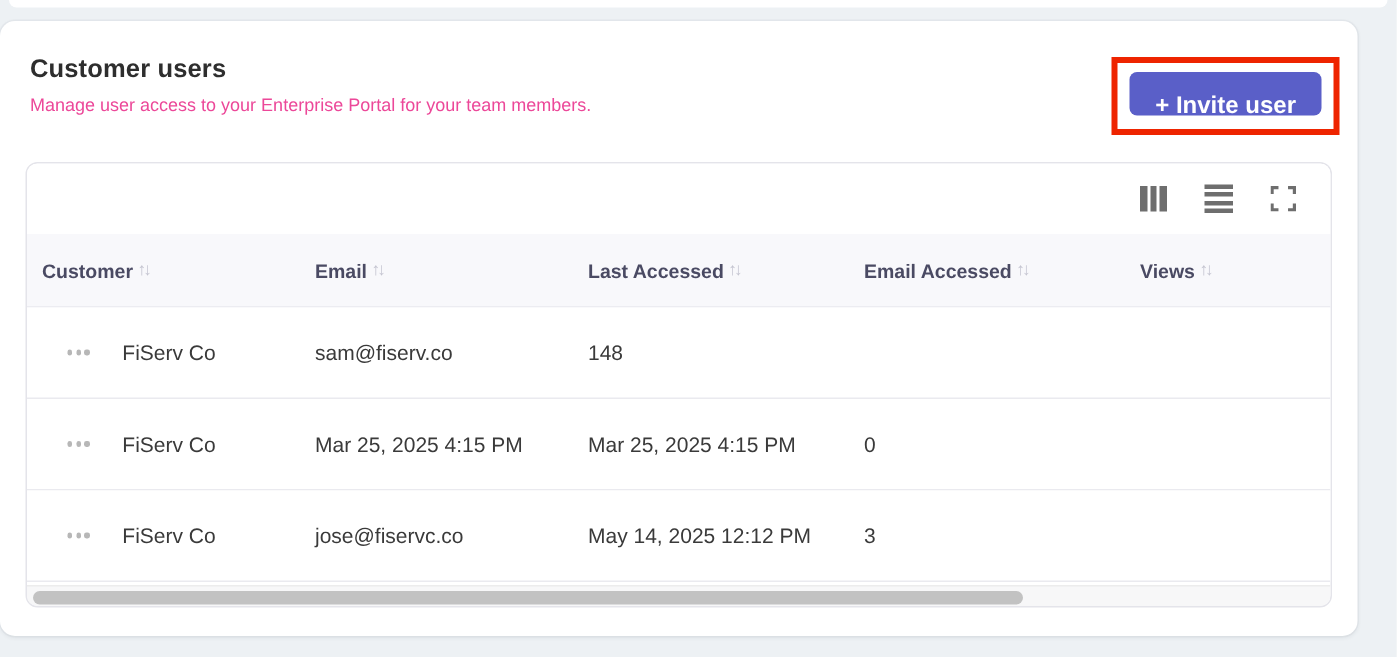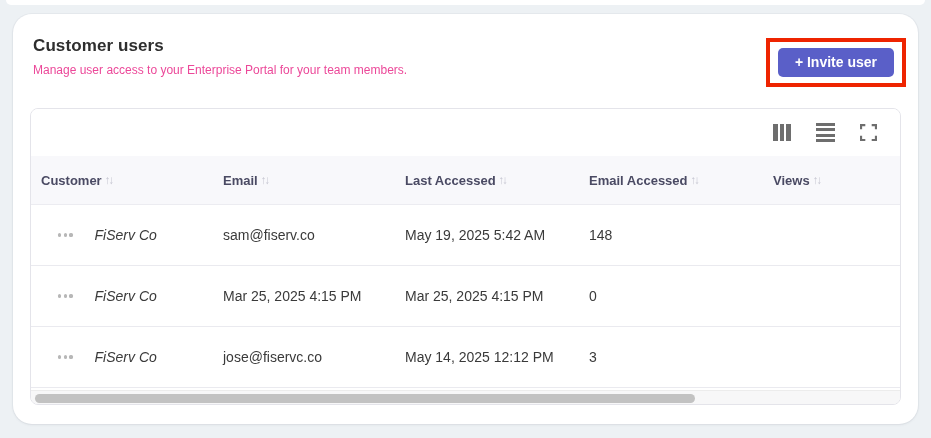--- a/index.html
+++ b/index.html
@@ -9,38 +9,38 @@
     font-family: "Liberation Sans", sans-serif;
     overflow: hidden;
     position: relative;
   }
   
   .top-edge {
     position: absolute; top: 0; left: 6px; right: 6px; height: 5px;
     background: #ffffff; border-radius: 0 0 8px 8px;
   }
   .card {
-    position: absolute; left: 13px; top: 14px; width: 905px; height: 410px;
-    background: #ffffff; border-radius: 19px;
+    position: absolute; left: 0; top: 14px; width: 905px; height: 410px;
+    background: #ffffff; border-radius: 10px;
     box-shadow: 0 1px 3px rgba(30,40,60,0.07), 0 0 0 1px rgba(30,40,60,0.03);
     padding: 22px 20px 0 20px;
   }
   .page-title { font-size: 17px; font-weight: 700; color: #2e2e2e; letter-spacing: .1px; }
   .page-subtitle { font-size: 12px; color: #ec4899; margin-top: 7px; }
 
   .invite-wrap {
     position: absolute; top: 24px; right: 12px;
     border: 4px solid #ee2400; padding: 6px 8px; background: #ffffff;
   }
   .invite-btn {
     display: inline-block; border: none; cursor: pointer;
     background: #5a5fc8; color: #ffffff;
     font-family: "Liberation Sans", sans-serif;
-    font-size: 14px; font-weight: 700;
-    height: 29px; padding: 0 17px; border-radius: 5px; line-height: 29px;
+    font-size: 16px; font-weight: 700;
+    height: 29px; padding: 8px 17px; border-radius: 5px; line-height: 29px;
   }
 
   .table-shell {
     position: absolute; left: 17px; top: 94px; width: 871px; height: 297px;
     border: 1px solid #e4e4ea; border-radius: 8px;
     background: #ffffff; overflow: hidden;
   }
   .table-toolbar {
     height: 47px; display: flex; align-items: center;
     justify-content: flex-end; gap: 23px; padding-right: 22px;
@@ -62,21 +62,21 @@
     border-bottom: 1px solid #ececf1;
   }
   .th {
     padding-left: 10px; font-size: 13px; font-weight: 700; color: #4a4a63;
     display: flex; align-items: center; gap: 3px; cursor: pointer;
   }
   .sort-ic { font-size: 11.5px; color: #c4c4d0; font-weight: 400; letter-spacing: -2px; }
   .tr { height: 61px; border-bottom: 1px solid #eaeaef; background: #ffffff; }
   .tr:last-child { border-bottom: none; }
   .td { padding-left: 10px; font-size: 14px; color: #3a3a3a; }
-  .td-customer { display: flex; align-items: flex-end; padding-left: 0; font-style: italic; }
+  .td-customer { display: flex; align-items: flex-end; padding-left: 0; }
   .row-menu {
     margin-left: 27px; display: inline-flex; gap: 2.5px; cursor: pointer;
     align-items: center; height: 16px;
   }
   .row-menu i { width: 3.2px; height: 3.2px; border-radius: 50%; background: #b7b7b7; display: block; }
   .cust-name { margin-left: 22px; }
 
   .hscroll {
     position: absolute; left: 0; right: 0; bottom: 0; height: 14px;
     background: #f7f7f8; border-top: 1px solid #ececec;
@@ -150,21 +150,20 @@
     <div class="grid-row tr">
       <div class="td td-customer">
         <span class="row-menu">
             <i></i>
             <i></i>
             <i></i>
           </span>
         <span class="cust-name">FiServ Co</span>
       </div>
       <div class="td">sam@fiserv.co</div>
-      <div class="td">May 19, 2025 5:42 AM</div>
       <div class="td">148</div>
     </div>
 
     <div class="grid-row tr">
       <div class="td td-customer">
         <span class="row-menu">
             <i></i>
             <i></i>
             <i></i>
           </span>

